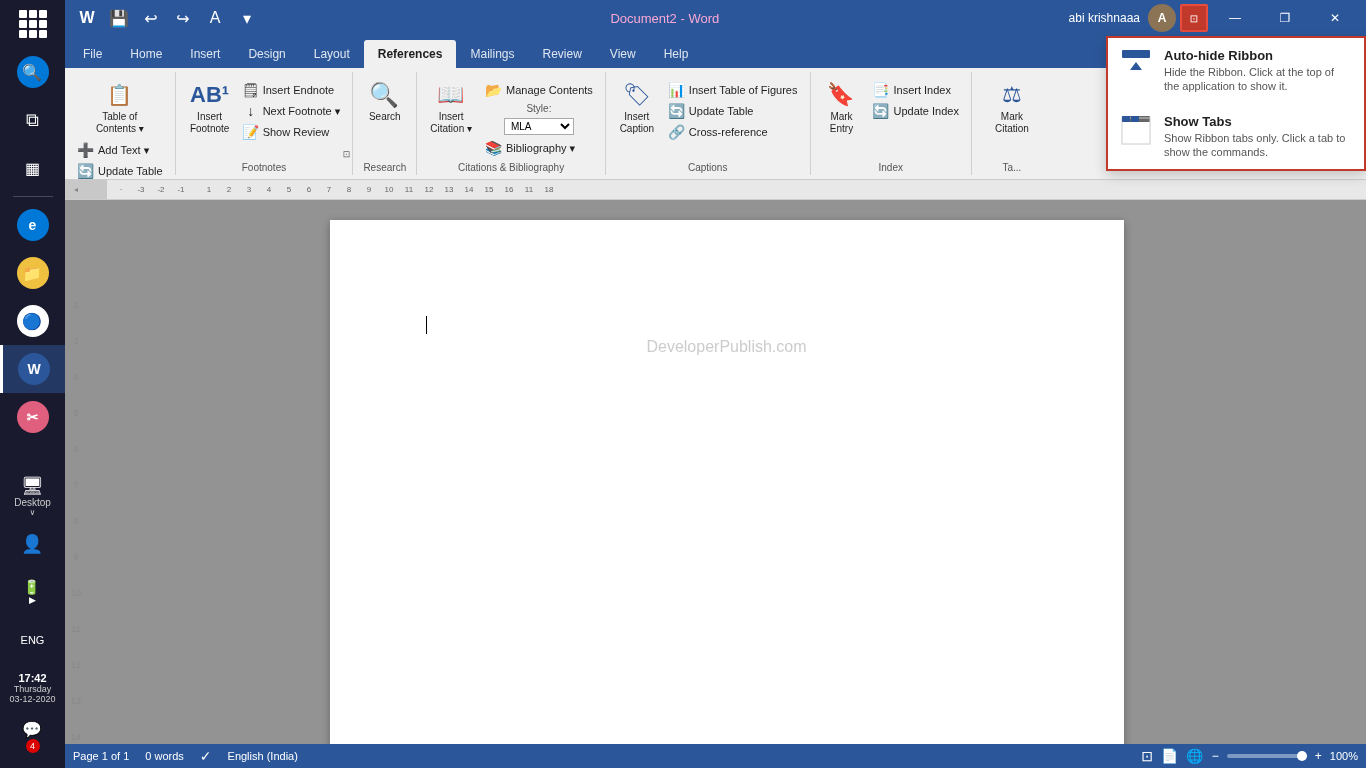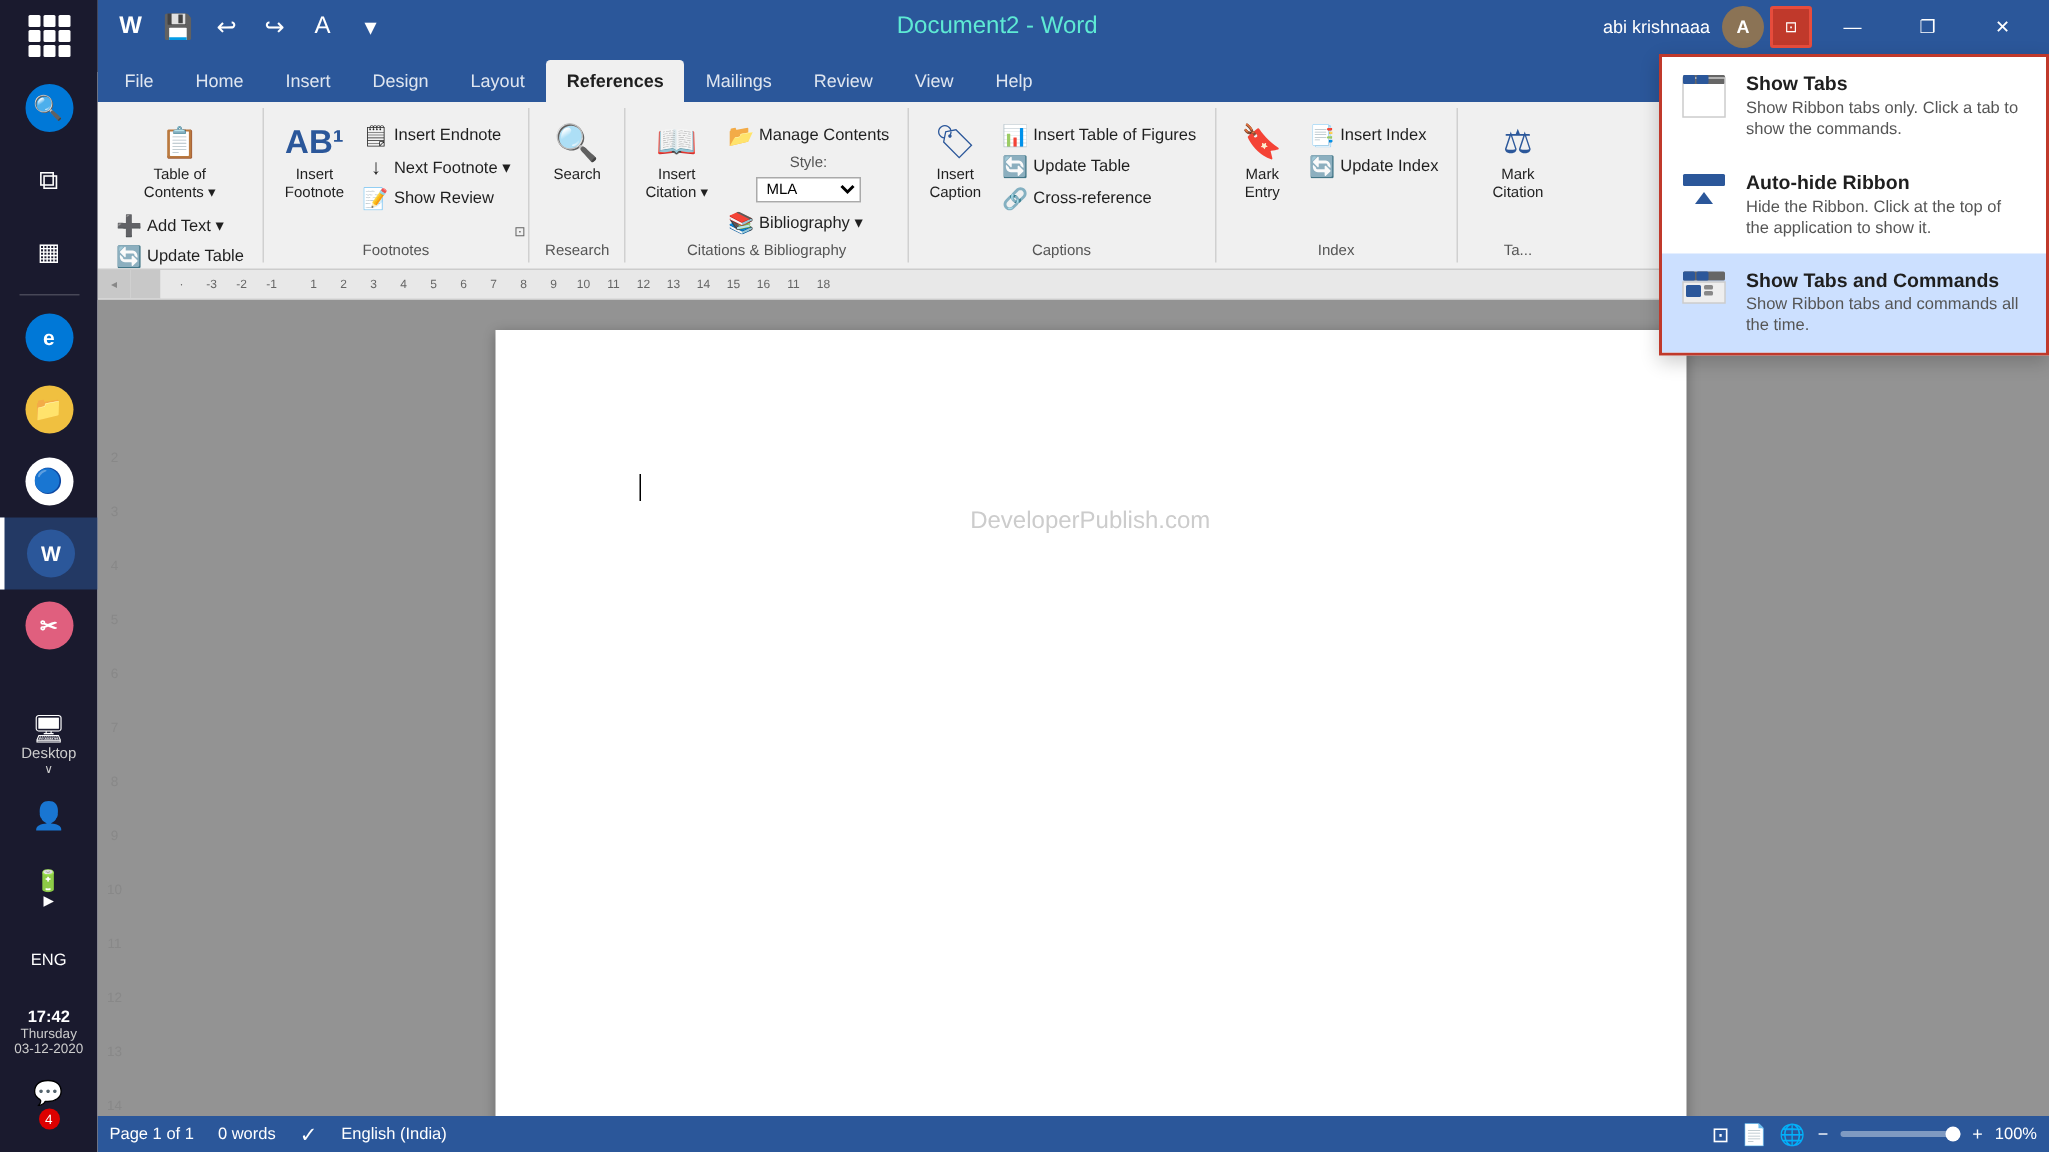--- a/index.html
+++ b/index.html
@@ -108,22 +108,22 @@
       display: flex;
       align-items: center;
       justify-content: center;
       color: white;
       cursor: pointer;
       border-radius: 2px;
     }
     .title-bar-center {
       flex: 1;
       text-align: center;
-      color: #5eead4;
-      font-size: 16px;
+      color: #f9a8d4;
+      font-size: 13px;
     }
     .title-bar-right {
       display: flex;
       align-items: center;
       gap: 4px;
     }
     .user-name { color: white; font-size: 12px; margin-right: 4px; }
     .user-avatar {
       width: 28px;
       height: 28px;
@@ -535,58 +535,41 @@
       <div class="ribbon-toggle-btn">⊡</div>
       <div class="win-btn">—</div>
       <div class="win-btn">❐</div>
       <div class="win-btn close">✕</div>
     </div>
 
     <div class="ribbon-options-popup">
       <div class="popup-option">
         <div class="popup-option-icon">
           <svg width="32" height="32" viewBox="0 0 32 32">
+            <rect x="2" y="2" width="28" height="8" fill="#2b579a" rx="1"></rect>
+            <polygon points="16,14 22,22 10,22" fill="#2b579a"></polygon>
+          </svg>
+        </div>
+        <div class="popup-option-text">
+          <div class="popup-option-title">Auto-hide Ribbon</div>
+          <div class="popup-option-desc">Hide the Ribbon. Click at the top of the application to show it.</div>
+        </div>
+      </div>
+      <div class="popup-option">
+        <div class="popup-option-icon">
+          <svg width="32" height="32" viewBox="0 0 32 32">
             <rect x="2" y="2" width="28" height="6" fill="#666" rx="1"></rect>
             <rect x="2" y="4" width="28" height="26" fill="none" stroke="#ccc" stroke-width="1"></rect>
             <rect x="2" y="2" width="8" height="6" fill="#2b579a" rx="1"></rect>
             <rect x="11" y="2" width="8" height="6" fill="#2b579a" rx="1"></rect>
           </svg>
         </div>
         <div class="popup-option-text">
           <div class="popup-option-title">Show Tabs</div>
           <div class="popup-option-desc">Show Ribbon tabs only. Click a tab to show the commands.</div>
-        </div>
-      </div>
-      <div class="popup-option">
-        <div class="popup-option-icon">
-          <svg width="32" height="32" viewBox="0 0 32 32">
-            <rect x="2" y="2" width="28" height="8" fill="#2b579a" rx="1"></rect>
-            <polygon points="16,14 22,22 10,22" fill="#2b579a"></polygon>
-          </svg>
-        </div>
-        <div class="popup-option-text">
-          <div class="popup-option-title">Auto-hide Ribbon</div>
-          <div class="popup-option-desc">Hide the Ribbon. Click at the top of the application to show it.</div>
-        </div>
-      </div>
-      <div class="popup-option selected">
-        <div class="popup-option-icon">
-          <svg width="32" height="32" viewBox="0 0 32 32">
-            <rect x="2" y="2" width="28" height="6" fill="#666" rx="1"></rect>
-            <rect x="2" y="9" width="28" height="14" fill="#eee" stroke="#ccc" stroke-width="1"></rect>
-            <rect x="2" y="2" width="8" height="6" fill="#2b579a" rx="1"></rect>
-            <rect x="11" y="2" width="8" height="6" fill="#2b579a" rx="1"></rect>
-            <rect x="4" y="11" width="10" height="8" fill="#2b579a" rx="1"></rect>
-            <rect x="16" y="11" width="6" height="3" fill="#888" rx="1"></rect>
-            <rect x="16" y="15" width="6" height="3" fill="#888" rx="1"></rect>
-          </svg>
-        </div>
-        <div class="popup-option-text">
-          <div class="popup-option-title">Show Tabs and Commands</div>
-          <div class="popup-option-desc">Show Ribbon tabs and commands all the time.</div>
         </div>
       </div>
     </div>
   </div>
 
   <div class="ribbon-tabs">
     <div class="ribbon-tab">File</div>
     <div class="ribbon-tab">Home</div>
     <div class="ribbon-tab">Insert</div>
     <div class="ribbon-tab">Design</div>

